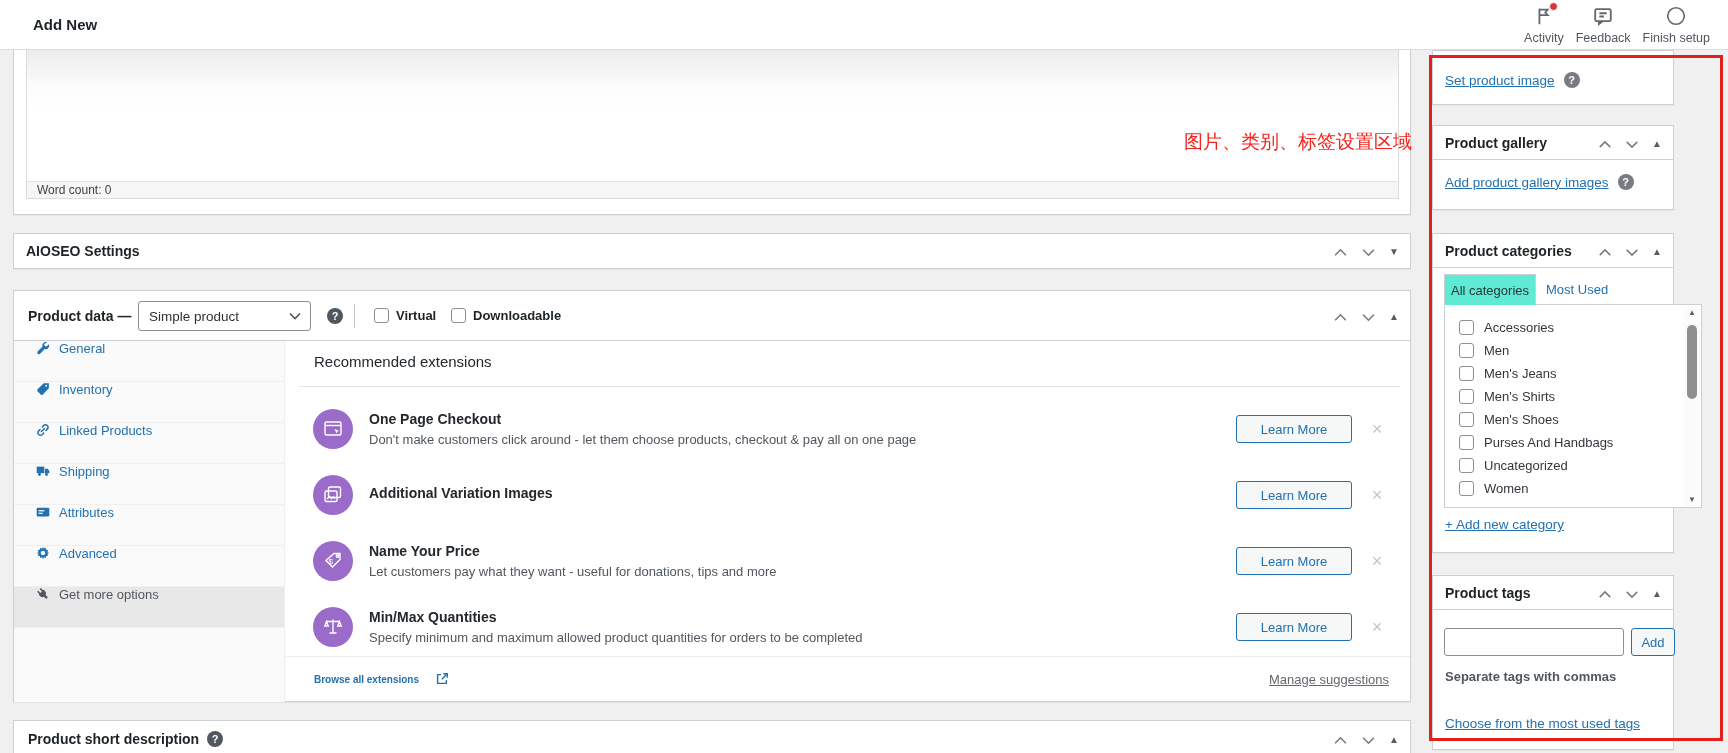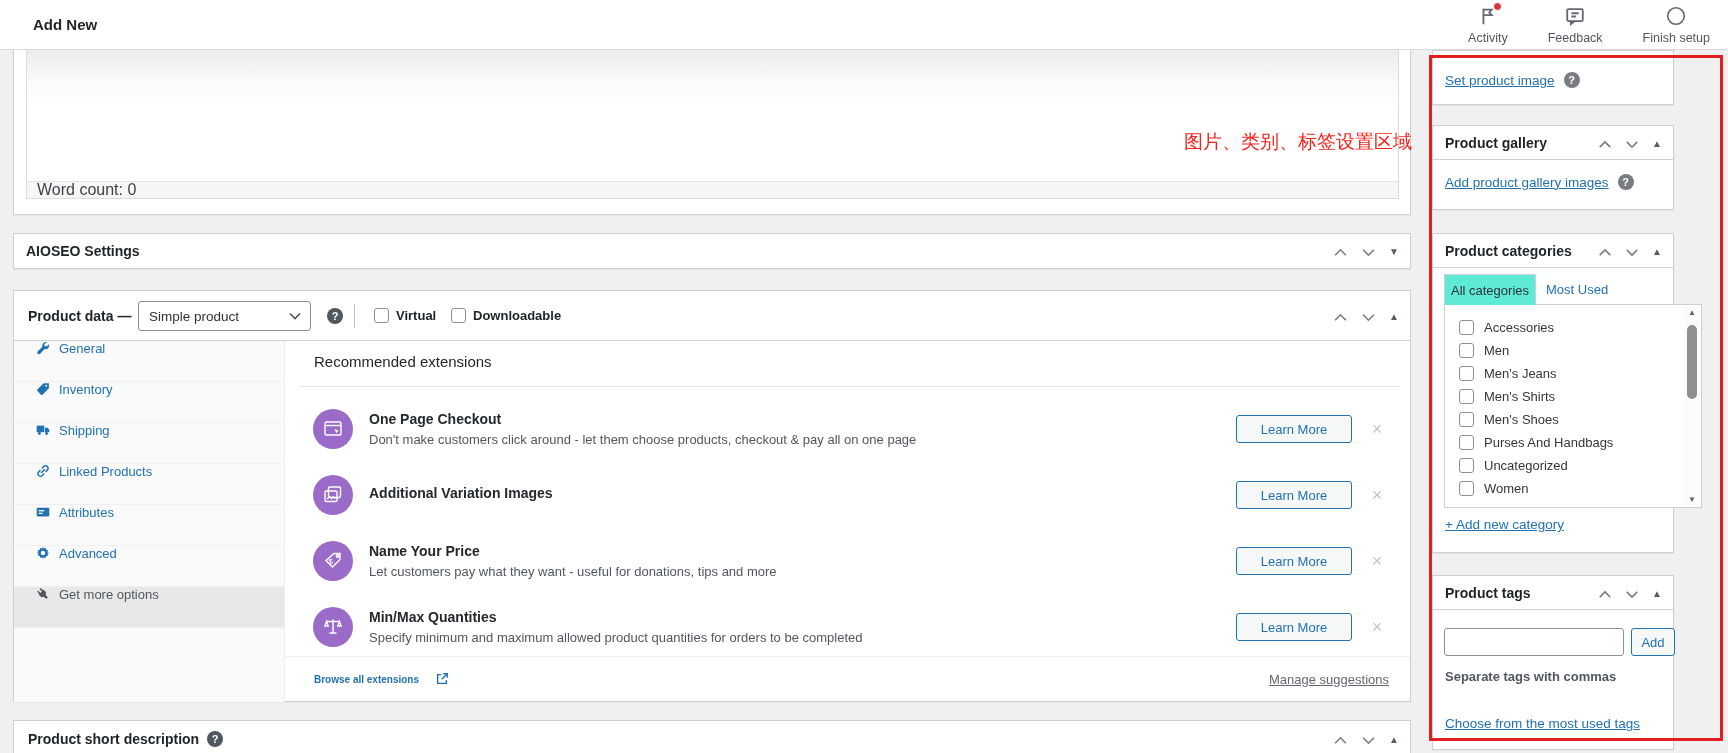--- a/index.html
+++ b/index.html
@@ -1,38 +1,38 @@
 <!DOCTYPE html>
 <html><head>
 <meta charset="utf-8">
 <style>
   html,body{margin:0;padding:0;background:#f0f0f1;font-family:"Liberation Sans",sans-serif;}
   .canvas{position:relative;width:1728px;height:753px;overflow:hidden;background:#f0f0f1;}
 
   
   .topbar{position:absolute;left:0;top:0;width:1728px;height:50px;background:#fff;border-bottom:1px solid #dcdcde;box-sizing:border-box;display:flex;align-items:center;z-index:5;}
   .topbar-title{font-size:15px;font-weight:bold;color:#1d2327;margin-left:33px;}
-  .topbar-actions{margin-left:auto;margin-right:18px;display:flex;gap:40px;}
+  .topbar-actions{margin-left:auto;margin-right:18px;display:flex;gap:12px;}
   .tb-action{display:flex;flex-direction:column;align-items:center;gap:3px;color:#50575e;font-size:12.5px;cursor:pointer;}
   .tb-ico{width:24px;height:24px;position:relative;display:flex;align-items:center;justify-content:center;}
   .badge-dot{position:absolute;top:-2px;right:-2px;width:7px;height:7px;border-radius:50%;background:#d63638;border:1px solid #fff;}
 
   
   .panel{position:absolute;background:#fff;border:1px solid #ccd0d4;box-shadow:0 1px 1px rgba(0,0,0,.04);box-sizing:border-box;}
   .handles{position:absolute;right:11px;display:flex;align-items:center;gap:13px;}
   .h-tri{font-size:10px;color:#555d66;line-height:1;}
   .help{display:inline-flex;width:16px;height:16px;border-radius:50%;background:#787c82;color:#fff;font-size:11px;font-weight:bold;align-items:center;justify-content:center;flex:0 0 16px;}
   .help.dark{background:#50575e;}
   .bluelink{color:#2271b1;text-decoration:underline;font-size:13.5px;cursor:pointer;display:inline-block;}
   .cb{display:inline-block;width:15px;height:15px;border:1px solid #8c8f94;border-radius:3px;background:#fff;box-sizing:border-box;flex:0 0 15px;}
 
   
   .editor-panel{left:13px;top:50px;width:1398px;height:165px;border-top:none;}
   .editor-inner{position:absolute;left:12px;top:0;width:1373px;height:149px;border:1px solid #dcdcde;border-top:none;box-sizing:border-box;background:linear-gradient(180deg,#ececec 0,#fbfbfb 34px,#fff 58px);}
-  .wordcount-bar{position:absolute;left:0;right:0;bottom:0;height:17px;background:#f6f6f6;border-top:1px solid #e2e2e2;display:flex;align-items:center;font-size:16px;color:#3c434a;padding-left:10px;box-sizing:border-box;}
+  .wordcount-bar{position:absolute;left:0;right:0;bottom:0;height:17px;background:#f6f6f6;border-top:1px solid #e2e2e2;display:flex;align-items:center;font-size:12px;color:#3c434a;padding-left:10px;box-sizing:border-box;}
 
   
   .anno-text{position:absolute;top:129px;right:316px;font-size:19px;color:#f5221b;white-space:nowrap;z-index:60;font-family:sans-serif;}
   .anno-box{position:absolute;left:1429px;top:55px;width:294px;height:686px;border:3px solid #e2201f;box-sizing:border-box;z-index:55;pointer-events:none;}
 
   
   .aioseo-panel{left:13px;top:233px;width:1398px;height:36px;}
   .aioseo-title{position:absolute;left:12px;top:0;height:34px;display:flex;align-items:center;font-size:14px;font-weight:bold;color:#1d2327;}
   .aioseo-panel .handles{top:9px;}
 
@@ -200,35 +200,35 @@
         <span>General</span>
       </div>
       <div class="pd-tab">
         <svg viewBox="0 0 16 16">
             <path fill="currentColor" d="M8.8 1.3h5.9v5.9l-7 7a1.6 1.6 0 0 1-2.3 0L1.8 10.6a1.6 1.6 0 0 1 0-2.3z"></path>
             <circle cx="11.7" cy="4.3" r="1.1" fill="#fafafa"></circle>
           </svg>
         <span>Inventory</span>
       </div>
       <div class="pd-tab">
+        <svg viewBox="0 0 16 16" fill="none" stroke="currentColor" stroke-width="1.7" stroke-linecap="round">
+            <path d="M6.2 9.8l3.6-3.6"></path>
+            <path d="M7.3 4.4l1.5-1.5a2.9 2.9 0 0 1 4.1 4.1l-1.5 1.5"></path>
+            <path d="M8.7 11.6l-1.5 1.5a2.9 2.9 0 0 1-4.1-4.1l1.5-1.5"></path>
+          </svg>
+        <span>Linked Products</span>
+      </div>
+      <div class="pd-tab">
         <svg viewBox="0 0 16 16" fill="currentColor">
             <path d="M0.8 3h8.7v7.5H0.8z"></path>
             <path d="M10.3 5.5h2.9l2 2.2v2.8h-4.9z"></path>
             <circle cx="3.9" cy="12" r="1.7"></circle>
             <circle cx="12" cy="12" r="1.7"></circle>
           </svg>
         <span>Shipping</span>
-      </div>
-      <div class="pd-tab">
-        <svg viewBox="0 0 16 16" fill="none" stroke="currentColor" stroke-width="1.7" stroke-linecap="round">
-            <path d="M6.2 9.8l3.6-3.6"></path>
-            <path d="M7.3 4.4l1.5-1.5a2.9 2.9 0 0 1 4.1 4.1l-1.5 1.5"></path>
-            <path d="M8.7 11.6l-1.5 1.5a2.9 2.9 0 0 1-4.1-4.1l1.5-1.5"></path>
-          </svg>
-        <span>Linked Products</span>
       </div>
       <div class="pd-tab">
         <svg viewBox="0 0 16 16">
             <rect x="0.8" y="3" width="14.4" height="10" rx="1.2" fill="currentColor"></rect>
             <rect x="3" y="5.8" width="6.5" height="1.5" fill="#fafafa"></rect>
             <rect x="3" y="8.8" width="4.5" height="1.5" fill="#fafafa"></rect>
           </svg>
         <span>Attributes</span>
       </div>
       <div class="pd-tab">

